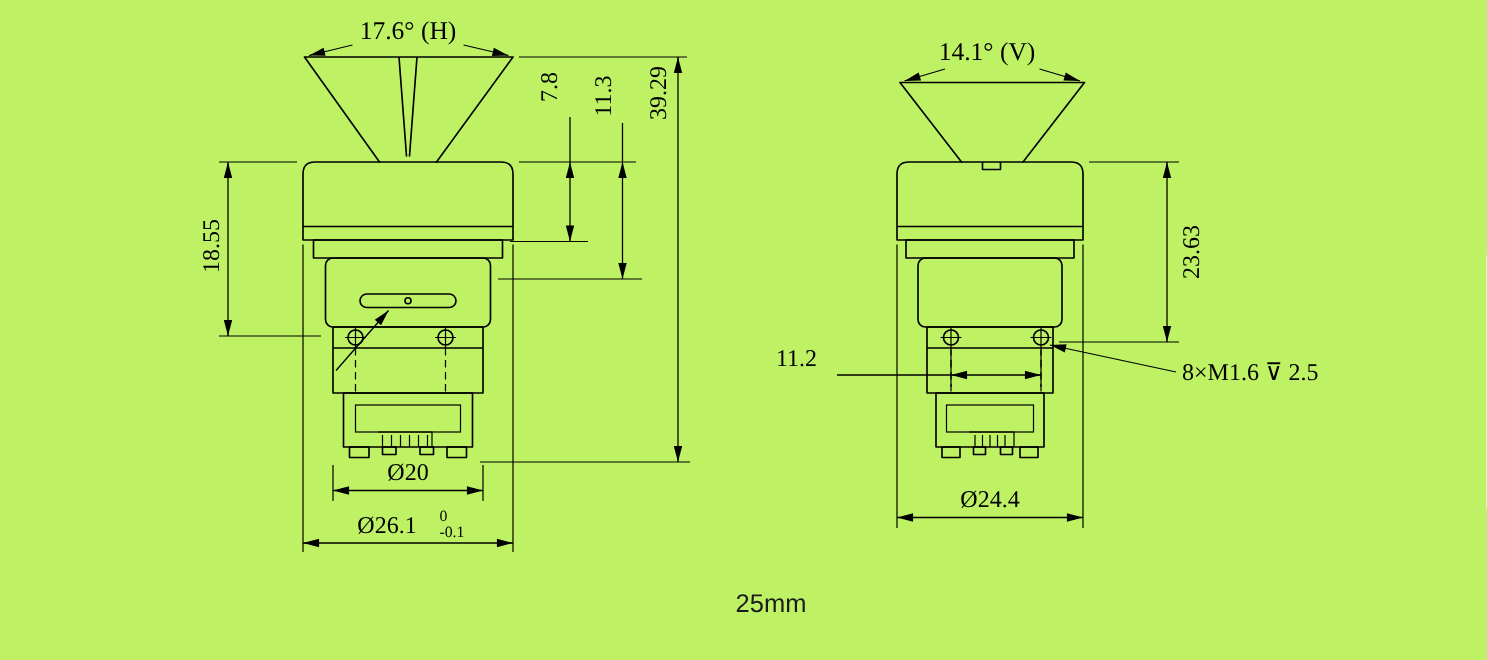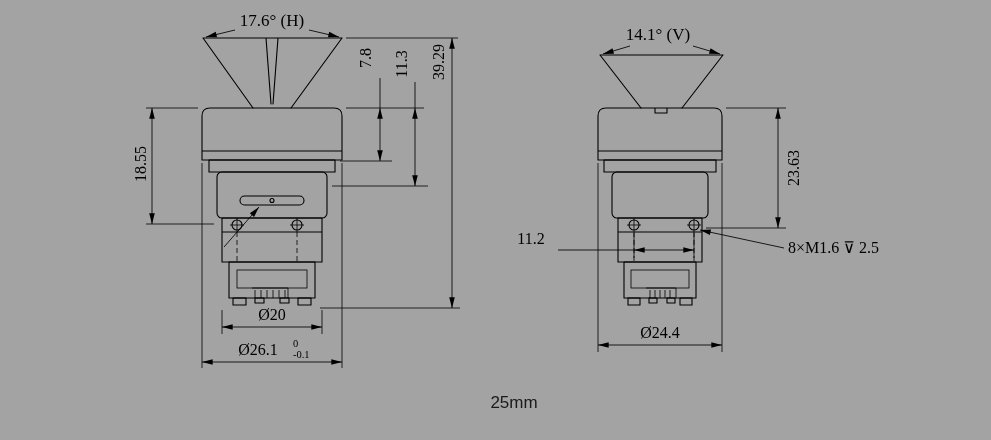--- a/index.html
+++ b/index.html
@@ -1,16 +1,16 @@
 <!DOCTYPE html>
 <html><head>
 <meta charset="utf-8">
 <style>
   html,body{margin:0;padding:0;background:#fff;}
-  .stage{position:relative;width:991px;height:440px;background:#a3a3a3;overflow:hidden;}
+  .stage{position:relative;width:991px;height:440px;background:#bef264;overflow:hidden;}
   svg{position:absolute;inset:0;}
   .obj{stroke:#000;stroke-width:1.1;fill:none;stroke-linecap:round;stroke-linejoin:round;}
   .thin{stroke:#000;stroke-width:0.8;fill:none;}
   .dim{stroke:#000;stroke-width:0.85;fill:none;}
   .hid{stroke:#000;stroke-width:0.8;fill:none;stroke-dasharray:5 3;}
   .dimtext{font-family:"Liberation Serif","DejaVu Serif",serif;font-size:16px;fill:#000;}
   .dimtext-lg{font-family:"Liberation Serif","DejaVu Serif",serif;font-size:17px;fill:#000;}
   .dimtext-sm{font-family:"Liberation Serif","DejaVu Serif",serif;font-size:10.5px;fill:#000;}
   .caption{font-family:"Liberation Sans","DejaVu Sans",sans-serif;font-size:17px;fill:#1a1a1a;}
 </style>

